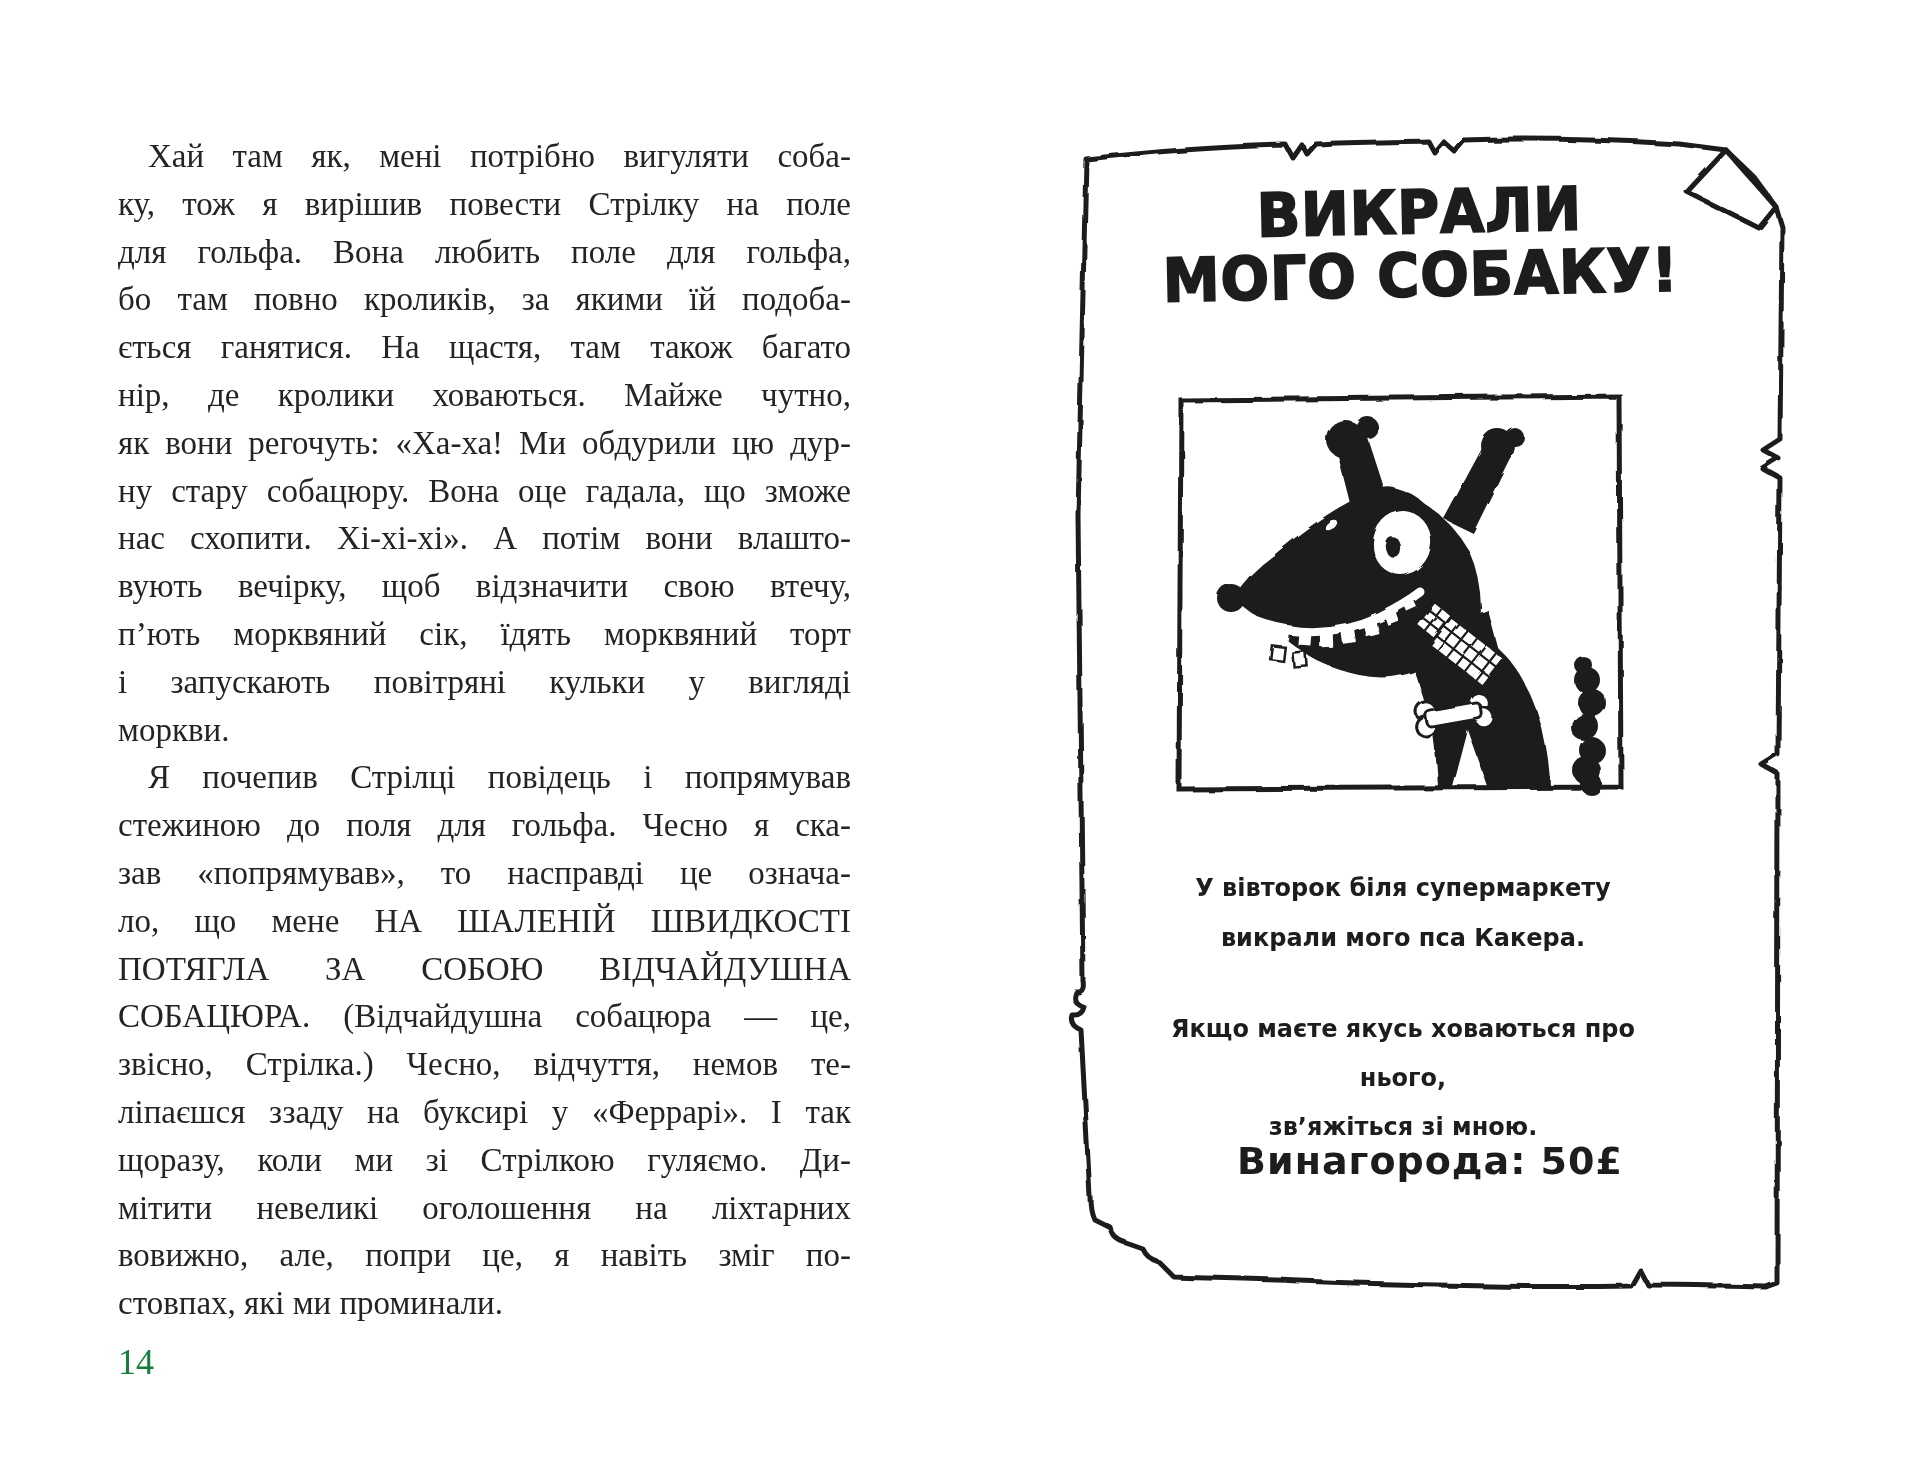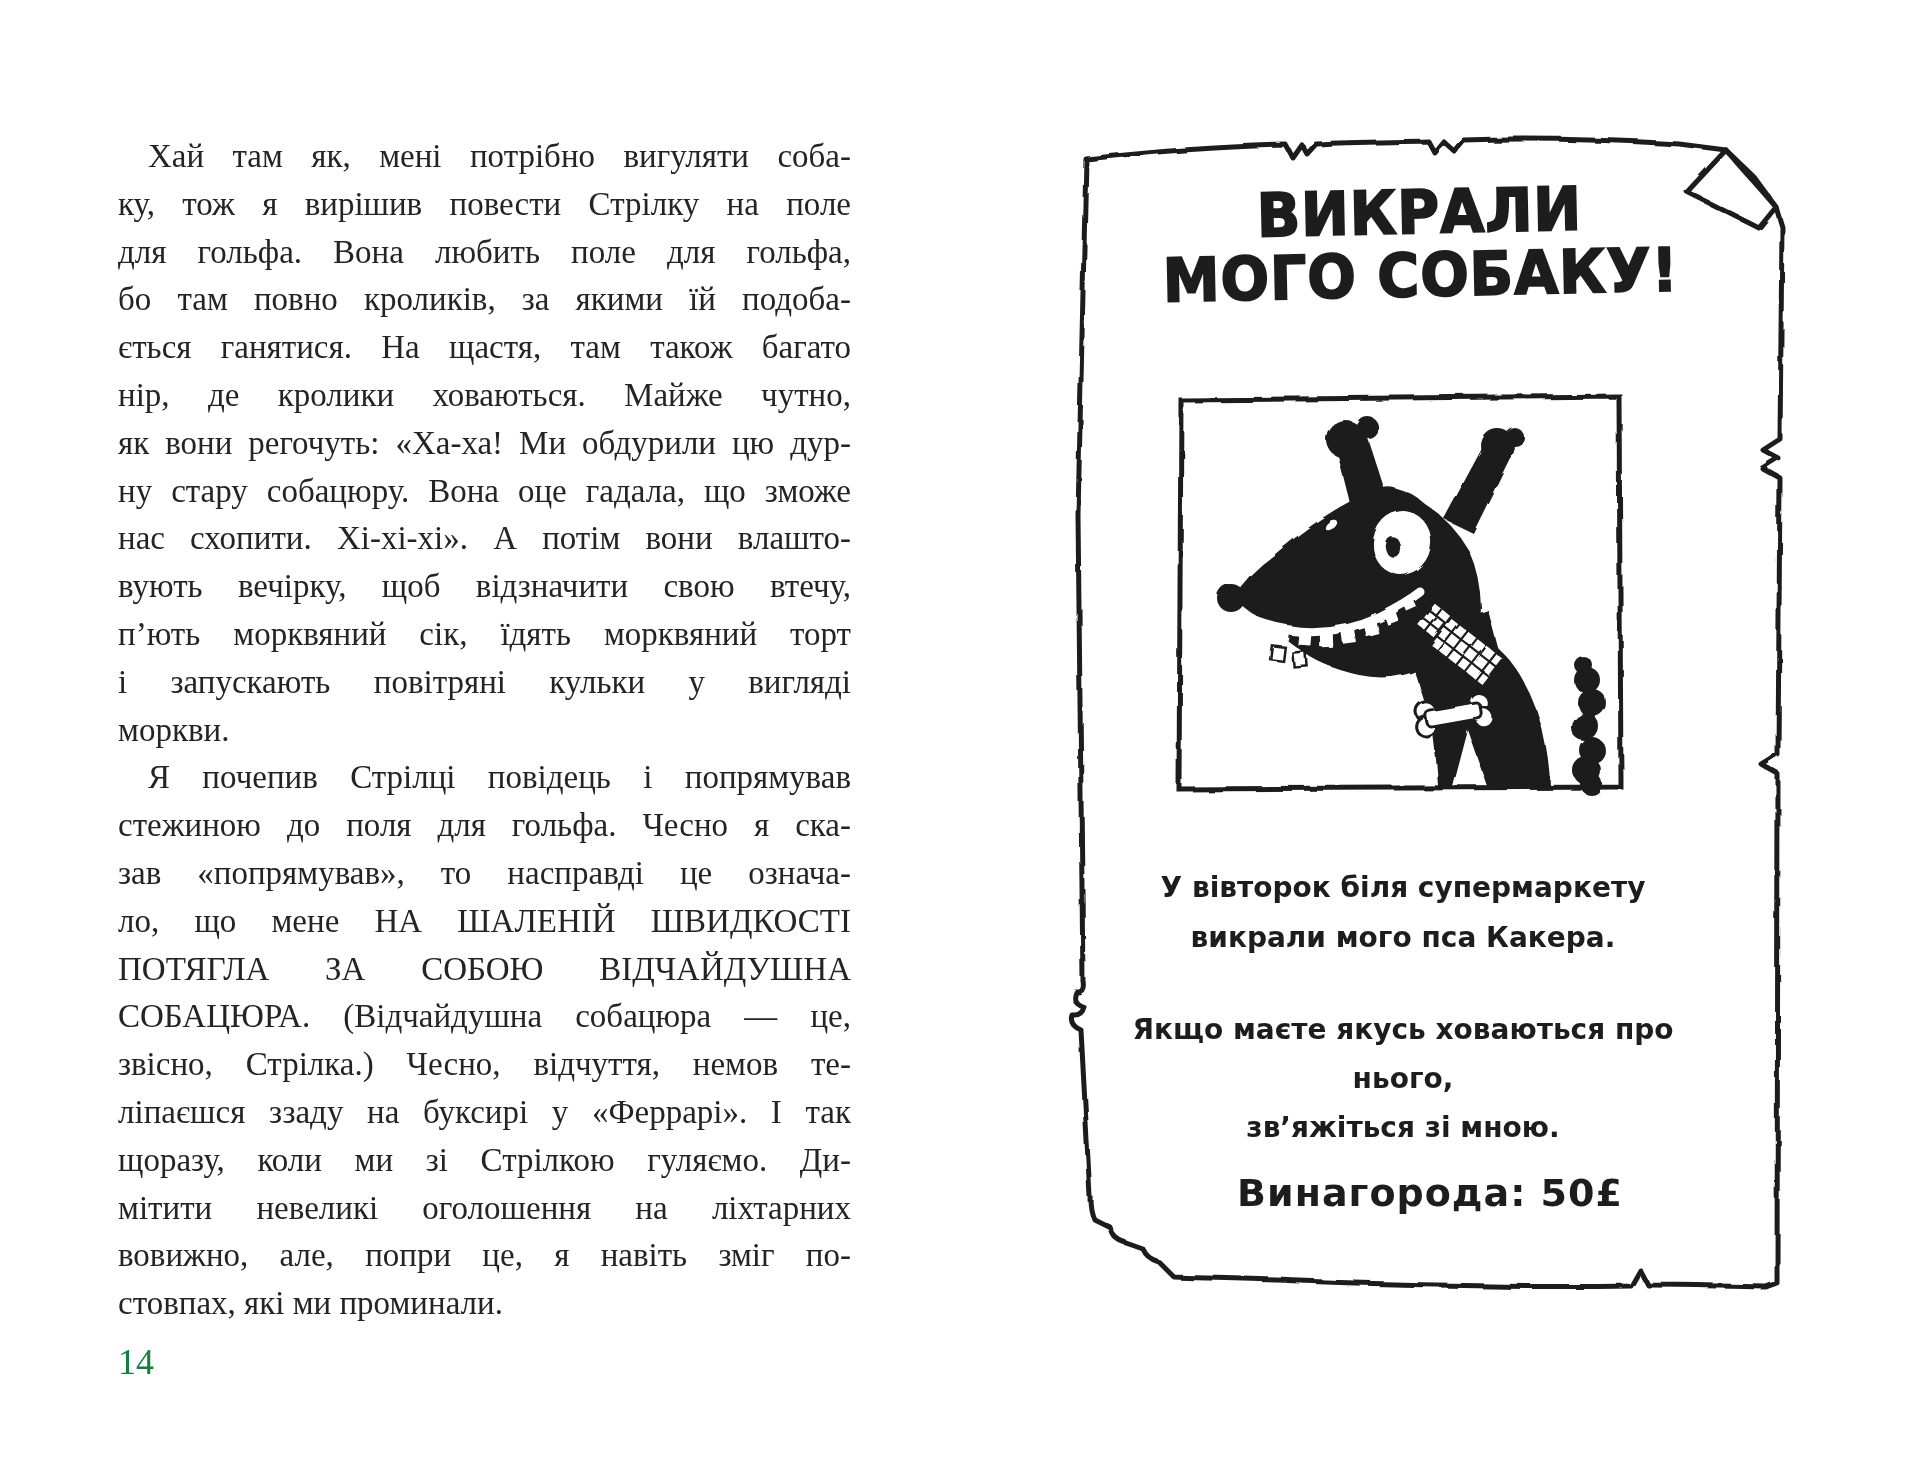--- a/index.html
+++ b/index.html
@@ -37,27 +37,27 @@
   .ptitle {
     left:20px; top:86px; width:700px;
     text-align:center;
     font-size:60px; line-height:63px;
     font-weight:bold; letter-spacing:1px;
     -webkit-text-stroke:2px #1d1d1d;
     transform:rotate(-1.2deg) scaleX(.95);
   }
   .pinfo {
     left:13px; width:680px; text-align:center;
-    font-size:28px; line-height:50px;
+    font-size:24px; line-height:50px;
     font-weight:bold;
   }
   .pinfo.one { top:768px; }
   .pinfo.two { top:910px; line-height:49px; }
   .preward {
-    left:40px; top:1076px; width:680px; text-align:center;
+    left:40px; top:1044px; width:680px; text-align:center;
     font-size:38px; line-height:44px; font-weight:bold; letter-spacing:1px;
   }
 </style>
 </head>
 <body>
 
 <div style="position:absolute; inset:0;">
 
   <div style="position:absolute; left:0; top:0; width:880px; height:1042px;">
     <div class="textblock">

